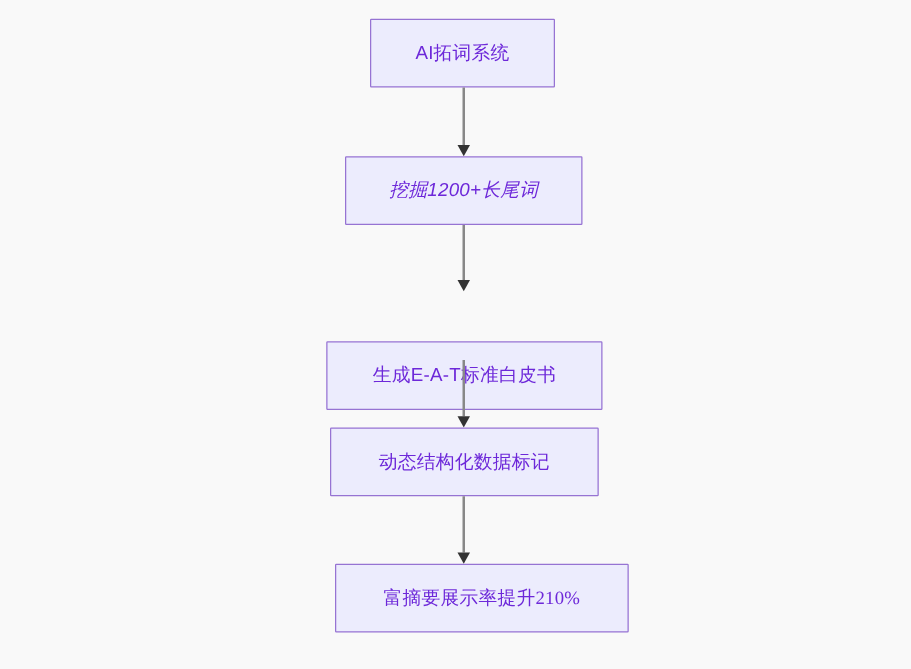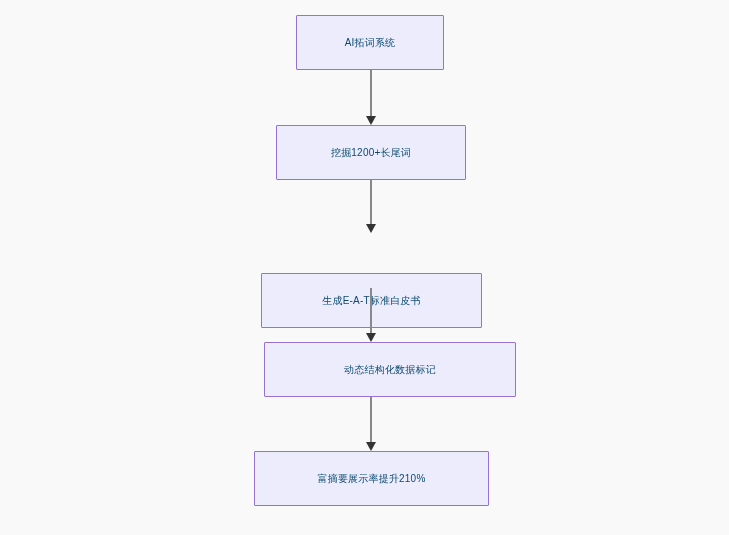--- a/index.html
+++ b/index.html
@@ -22,22 +22,22 @@
   }
   .node {
     position: absolute;
     box-sizing: border-box;
     background: #ececfd;
     border: 1.5px solid #9673d3;
     border-radius: 1px;
     display: flex;
     align-items: center;
     justify-content: center;
-    color: #0c4a6e;
-    font-size: 10px;
+    color: #6d28d9;
+    font-size: 15px;
     line-height: 1.2;
     letter-spacing: 0.2px;
     white-space: nowrap;
     user-select: none;
   }
   .node-label {
     display: block;
     text-align: center;
   }
   .edge {
@@ -56,24 +56,24 @@
     position: absolute;
     left: -4px;
     width: 0;
     height: 0;
     border-left: 5px solid transparent;
     border-right: 5px solid transparent;
     border-top: 9px solid #333333;
   }
   
   #node-0 { left: 296px;  top: 15px;  width: 148px; height: 55px; }
-  #node-1 { left: 276px;  top: 125px; width: 190px; height: 55px; }
+  #node-1 { left: 276px;  top: 125px; width: 190px; height: 55px; font-style: italic; }
   #node-2 { left: 261px;  top: 233px; width: 221px; height: 55px; margin-top: 40px; }
-  #node-3 { left: 264px;  top: 342px; width: 252px; height: 55px; }
-  #node-4 { left: 254px;  top: 451px; width: 235px; height: 55px; }
+  #node-3 { left: 264px;  top: 342px; width: 215px; height: 55px; }
+  #node-4 { left: 268px;  top: 451px; width: 235px; height: 55px; font-family: Liberation Serif, serif; }
 
   
   #edge-0 { left: 370px; top: 70px; }
   #edge-0 .edge-line  { height: 46px; }
   #edge-0 .edge-arrow { top: 46px; }
 
   #edge-1 { left: 370px; top: 180px; }
   #edge-1 .edge-line  { height: 44px; }
   #edge-1 .edge-arrow { top: 44px; }
 

